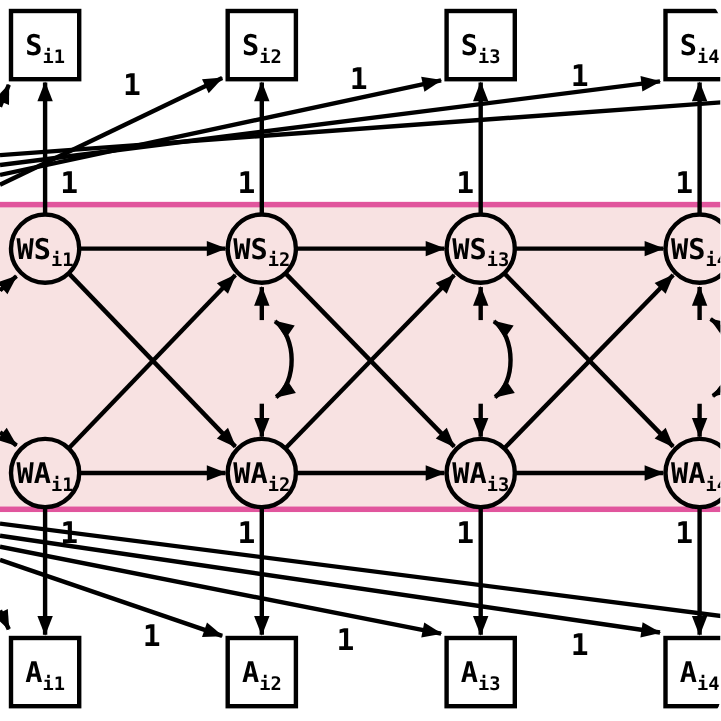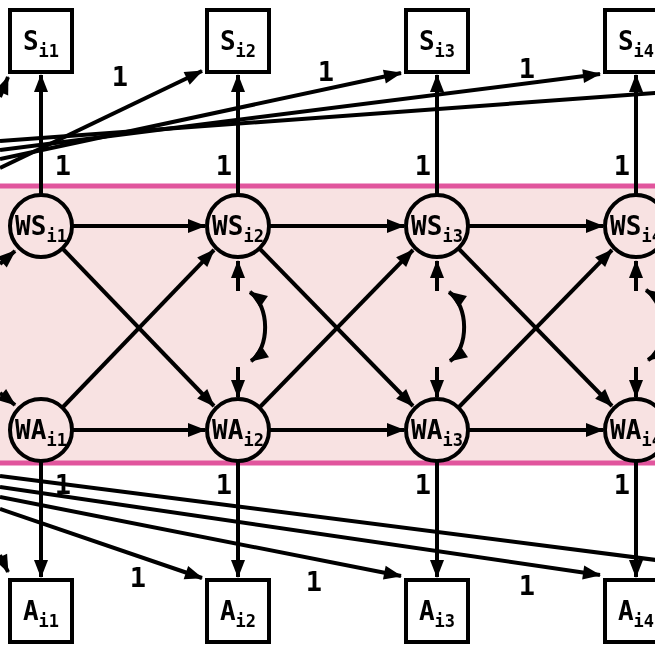--- a/index.html
+++ b/index.html
@@ -1,16 +1,16 @@
 <!DOCTYPE html>
 <html style="--band_fill: #f8e2e2; --band_border: #e1559d; --line: #000000; --square_fill: #ffffff; --background: #ffffff;"><head>
 <meta charset="utf-8">
 <style>
   html,body{margin:0;padding:0;background:#fff;}
-  #stage{position:relative;width:655px;height:655px;overflow:hidden;background:var(--background,#fff);}
+  #stage{position:relative;width:655px;height:655px;overflow:hidden;background:var(--background,#fff);border-radius:21px;}
   svg{display:block;}
   .band{fill:var(--band_fill);stroke:var(--band_border);stroke-width:5;}
   .edge{stroke:var(--line);stroke-width:4;fill:none;}
   .sq{fill:var(--square_fill);stroke:var(--line);stroke-width:4;}
   .circ{fill:var(--band_fill);stroke:var(--line);stroke-width:4;}
   .nlabel{font-family:"DejaVu Sans Mono",monospace;font-weight:bold;font-size:26px;fill:var(--line);}
   .nlabel .sub{font-size:17px;}
   .plabel{font-family:"DejaVu Sans Mono",monospace;font-weight:bold;font-size:27px;fill:var(--line);text-anchor:middle;}
   #ah path{fill:var(--line);}
 </style>

